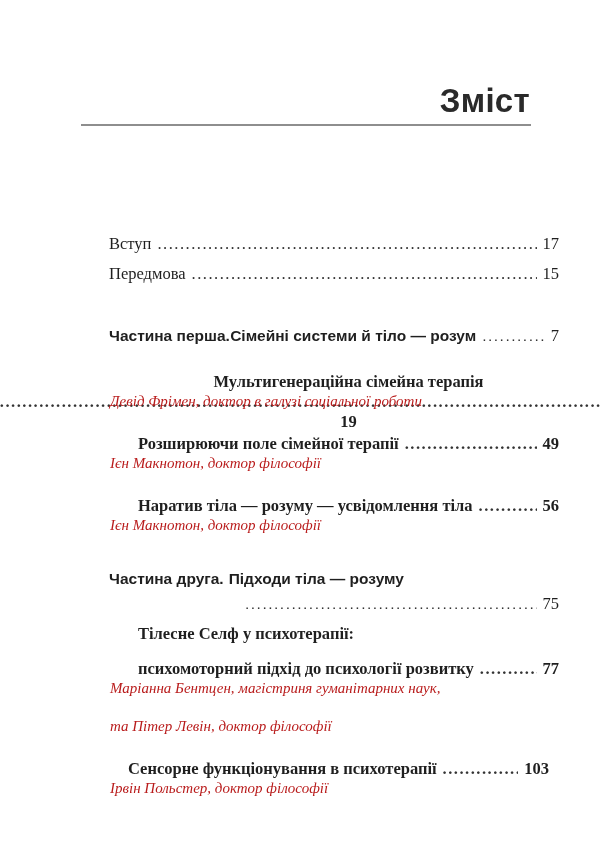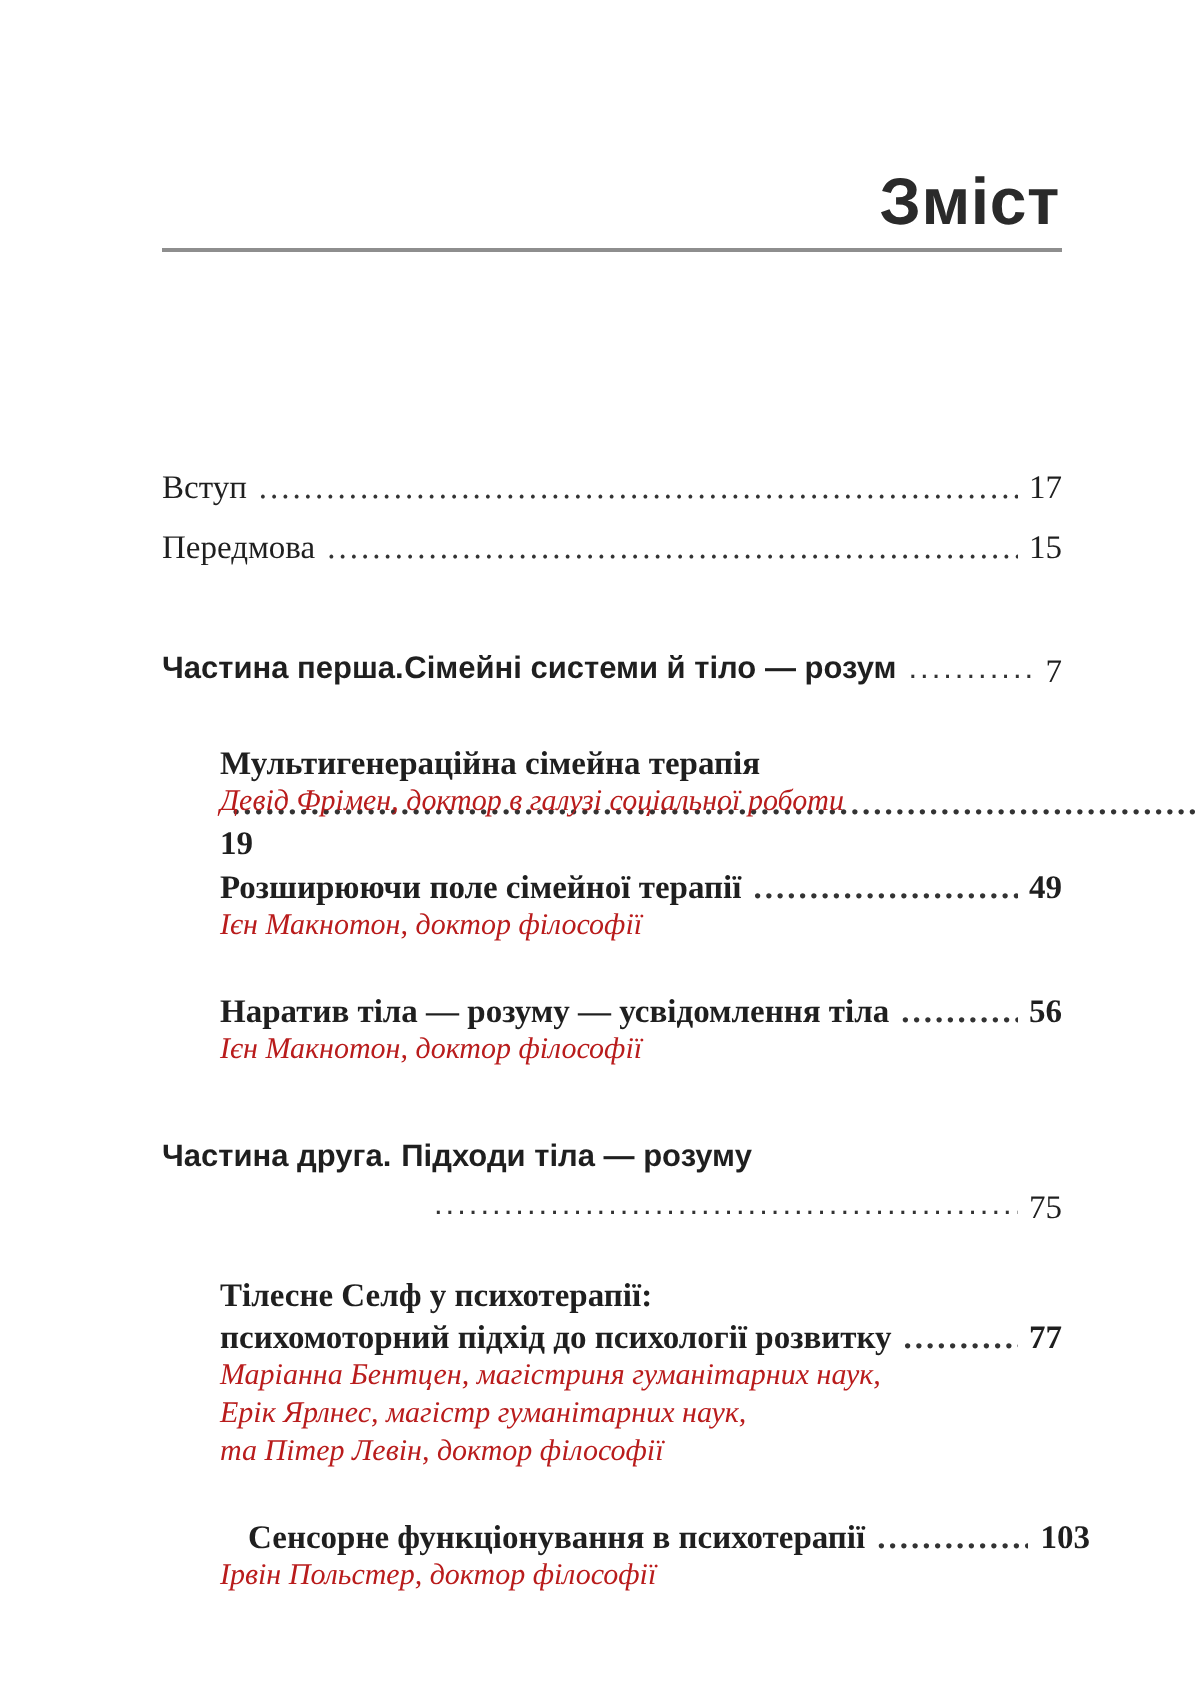--- a/index.html
+++ b/index.html
@@ -9,21 +9,21 @@
   .title {
     position: absolute; right: 70px; top: 82px;
     font-family: "Liberation Sans", sans-serif; font-weight: bold; font-size: 33px;
     color: #2a2a2a; letter-spacing: 0.3px;
   }
   .rule {
     position: absolute; left: 81px; top: 124px; width: 450px; height: 2px; background: #8e8e8e;
   }
 
   .row {
-    position: absolute; display: flex; align-items: flex-start; white-space: nowrap;
+    position: absolute; display: flex; align-items: center; white-space: nowrap; margin-left: 28px;
   }
   .row .dots {
     flex: 1 1 auto; overflow: hidden; margin: 0 6px; letter-spacing: 1.5px; color: #333;
   }
   .row .dots::before {
     content: "........................................................................................................................................................................................";
   }
   .row .pg { flex: 0 0 auto; }
 
   .serif { font-family: "Liberation Serif", serif; font-size: 16.5px; }
@@ -87,32 +87,31 @@
   <div class="row sans" style="left:81px; top:570px;">
     <span class="part-label">Частина друга.</span>
     <span style="width:5px;display:inline-block"></span>
     <span class="part-title">Підходи тіла — розуму</span>
   </div>
   <div class="row sans" style="left:211px; top:594px; width:320px;">
     <span class="dots"></span>
     <span class="pg serif" style="font-size:16.5px">75</span>
   </div>
 
-  <div class="row serif-b" style="left:110px; top:638px;">
+  <div class="row serif-b" style="left:110px; top:624px;">
     <span>Тілесне Селф у психотерапії:</span>
   </div>
   <div class="row serif-b" style="left:110px; top:659px; width:421px;">
     <span>психомоторний підхід до психології розвитку</span>
     <span class="dots"></span>
     <span class="pg">77</span>
   </div>
   <div class="author" style="left:110px; top:680px;">Маріанна Бентцен, магістриня гуманітарних наук,</div>
-  <div class="author" style="left:110px; top:699px;">Ерік Ярлнес, магістр гуманітарних наук,</div>
   <div class="author" style="left:110px; top:718px;">та Пітер Левін, доктор філософії</div>
 
-  <div class="row serif-b" style="left:124px; top:759px; width:421px;">
+  <div class="row serif-b" style="left:100px; top:759px; width:421px;">
     <span>Сенсорне функціонування в психотерапії</span>
     <span class="dots"></span>
     <span class="pg">103</span>
   </div>
   <div class="author" style="left:110px; top:780px;">Ірвін Польстер, доктор філософії</div>
 
 </div>
 
 </body></html>

